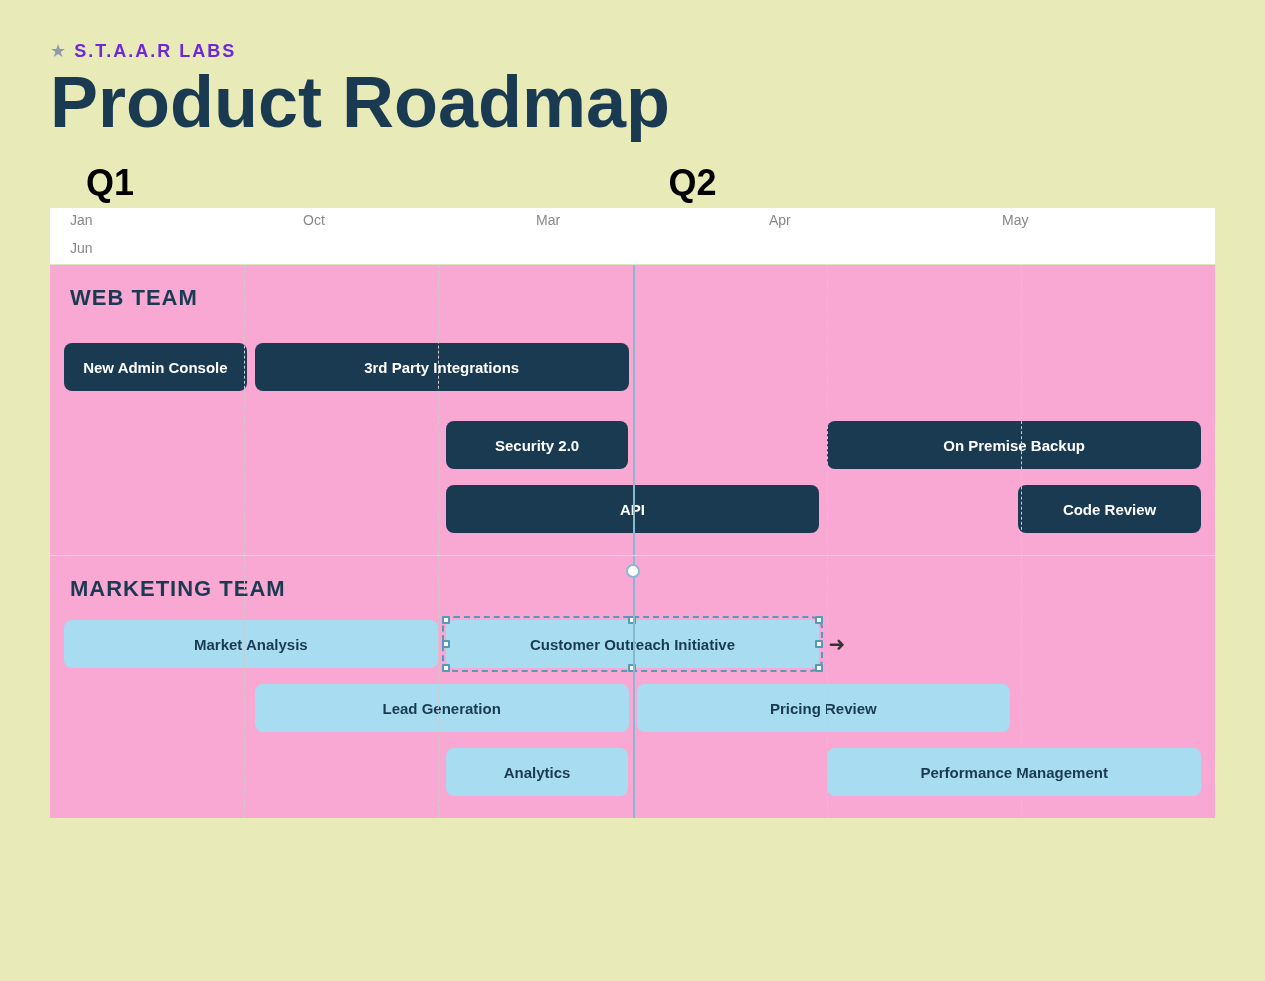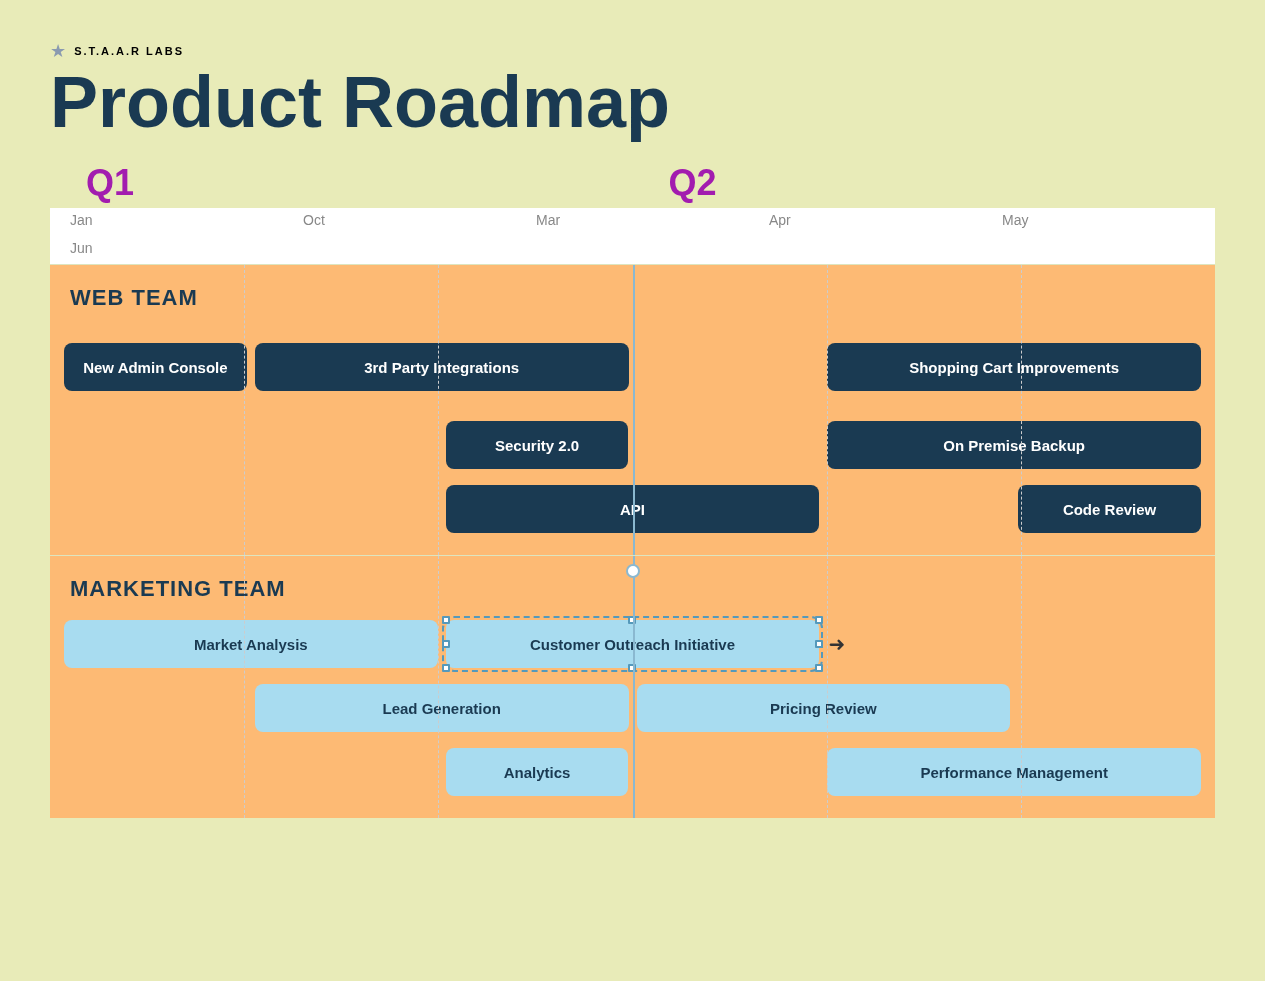--- a/index.html
+++ b/index.html
@@ -17,23 +17,23 @@
       display: flex;
       align-items: center;
       gap: 8px;
       margin-bottom: 4px;
     }
     .brand-star {
       color: #8a9ab0;
       font-size: 18px;
     }
     .brand-name {
-      font-size: 11px;
+      font-size: 18px;
       font-weight: bold;
-      color: #000000;
+      color: #6d28d9;
       letter-spacing: 2px;
     }
     .page-title {
       font-size: 72px;
       font-weight: 900;
       color: #1a3a52;
       line-height: 1;
       margin-bottom: 24px;
       font-family: 'Arial Black', Arial, sans-serif;
     }
@@ -55,21 +55,21 @@
     .col-divider {
       position: absolute;
       top: 0;
       bottom: 0;
       width: 1px;
       border-left: 1px dashed #ccc;
     }
 
     
     .team-section {
-      background: #fdba74;
+      background: #f9a8d4;
       border-radius: 0;
       padding: 20px 0 20px 0;
       margin: 0;
       position: relative;
     }
     .team-section + .team-section {
       border-top: 1px solid #dde5c0;
     }
 
     .team-header {
@@ -139,21 +139,21 @@
     
     .quarters-row {
       display: grid;
       grid-template-columns: repeat(6, 1fr);
       margin-bottom: 4px;
     }
 
     .q-label {
       font-size: 36px;
       font-weight: 900;
-      color: #a21caf;
+      color: #000000;
       padding: 0 0 0 18px;
       font-family: 'Arial Black', Arial, sans-serif;
     }
 
     
     .dividers-container {
       position: absolute;
       top: 0; left: 0; right: 0; bottom: 0;
       pointer-events: none;
       z-index: 1;
@@ -234,23 +234,20 @@
       </div>
 
       <div class="team-header">WEB TEAM</div>
 
       <div class="task-row" style="padding: 0 10px;">
         <div style="grid-column: 1 / span 1; padding: 0 4px;">
           <div class="task-bar task-dark">New Admin Console</div>
         </div>
         <div style="grid-column: 2 / span 2; padding: 16px 4px;">
           <div class="task-bar task-dark">3rd Party Integrations</div>
-        </div>
-        <div style="grid-column: 5 / span 2; padding: 0 4px;">
-          <div class="task-bar task-dark">Shopping Cart Improvements</div>
         </div>
       </div>
 
       <div class="task-row" style="padding: 0 10px;">
         <div style="grid-column: 3 / span 1; padding: 0 4px;">
           <div class="task-bar task-dark">Security 2.0</div>
         </div>
         <div style="grid-column: 5 / span 2; padding: 0 4px;">
           <div class="task-bar task-dark">On Premise Backup</div>
         </div>

